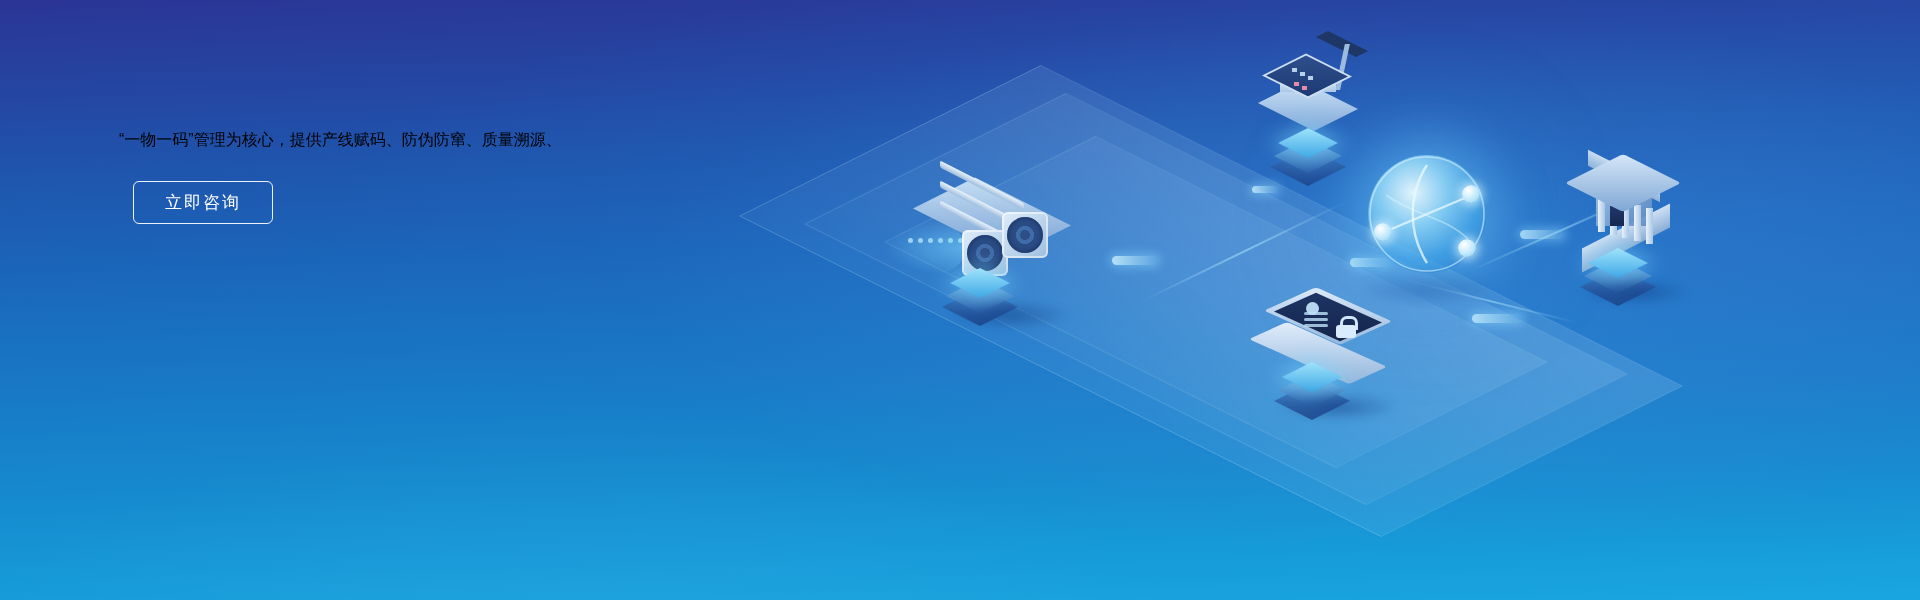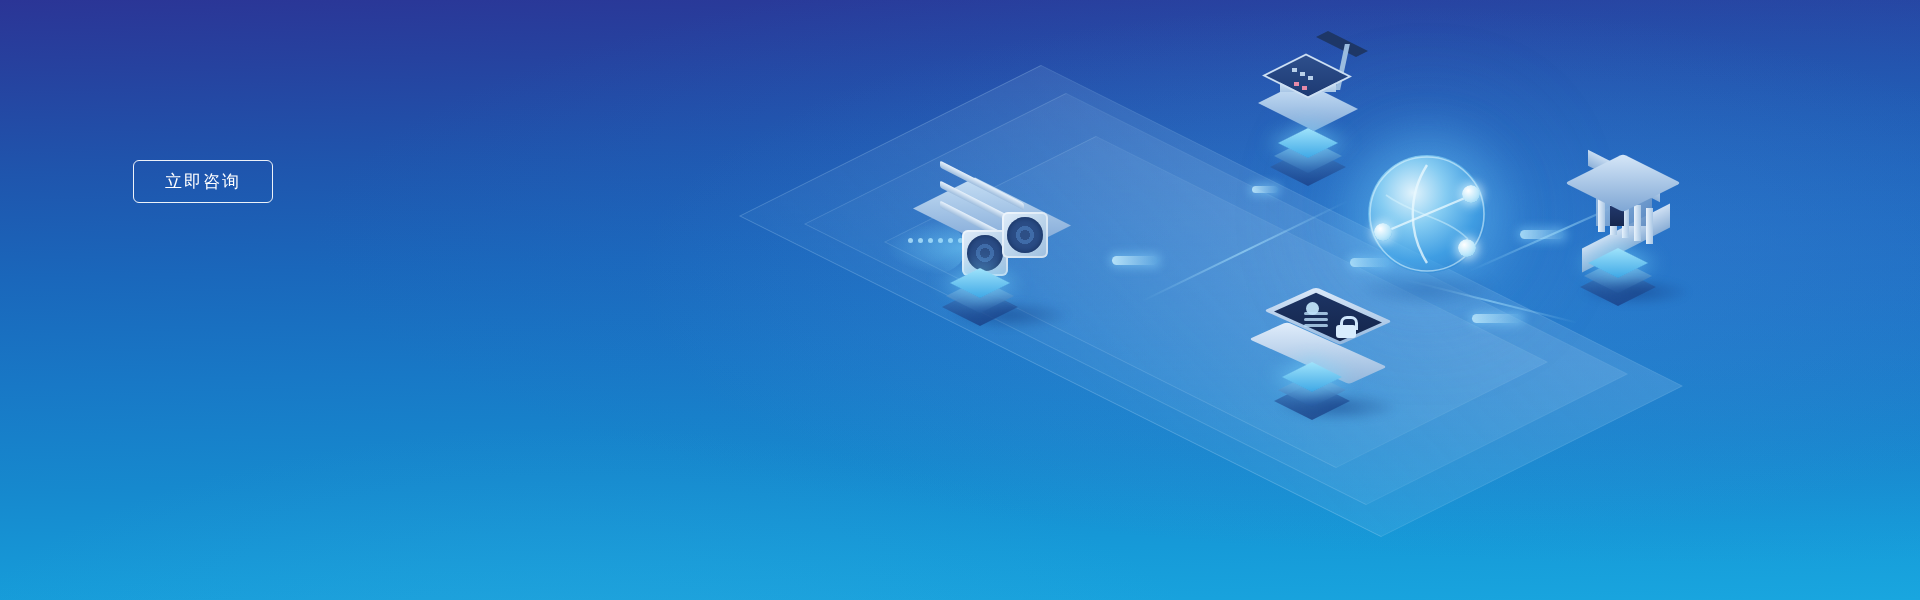--- a/index.html
+++ b/index.html
@@ -181,20 +181,21 @@
 </head>
 <body>
 
 <div class="banner">
   <div class="bg-glow"></div>
   <div class="bg-glow-2"></div>
 
   <div class="copy">
     <p class="sub">
       </p>
+      <div>“一物一码”管理为核心，提供产线赋码、防伪防窜、质量溯源、</div>
     <p></p>
     <div class="cta-wrap">
       <button class="cta">立即咨询</button>
     </div>
   </div>
 
   <div class="art">
 
     <div class="slab slab-a"></div>
     <div class="slab slab-b"></div>

